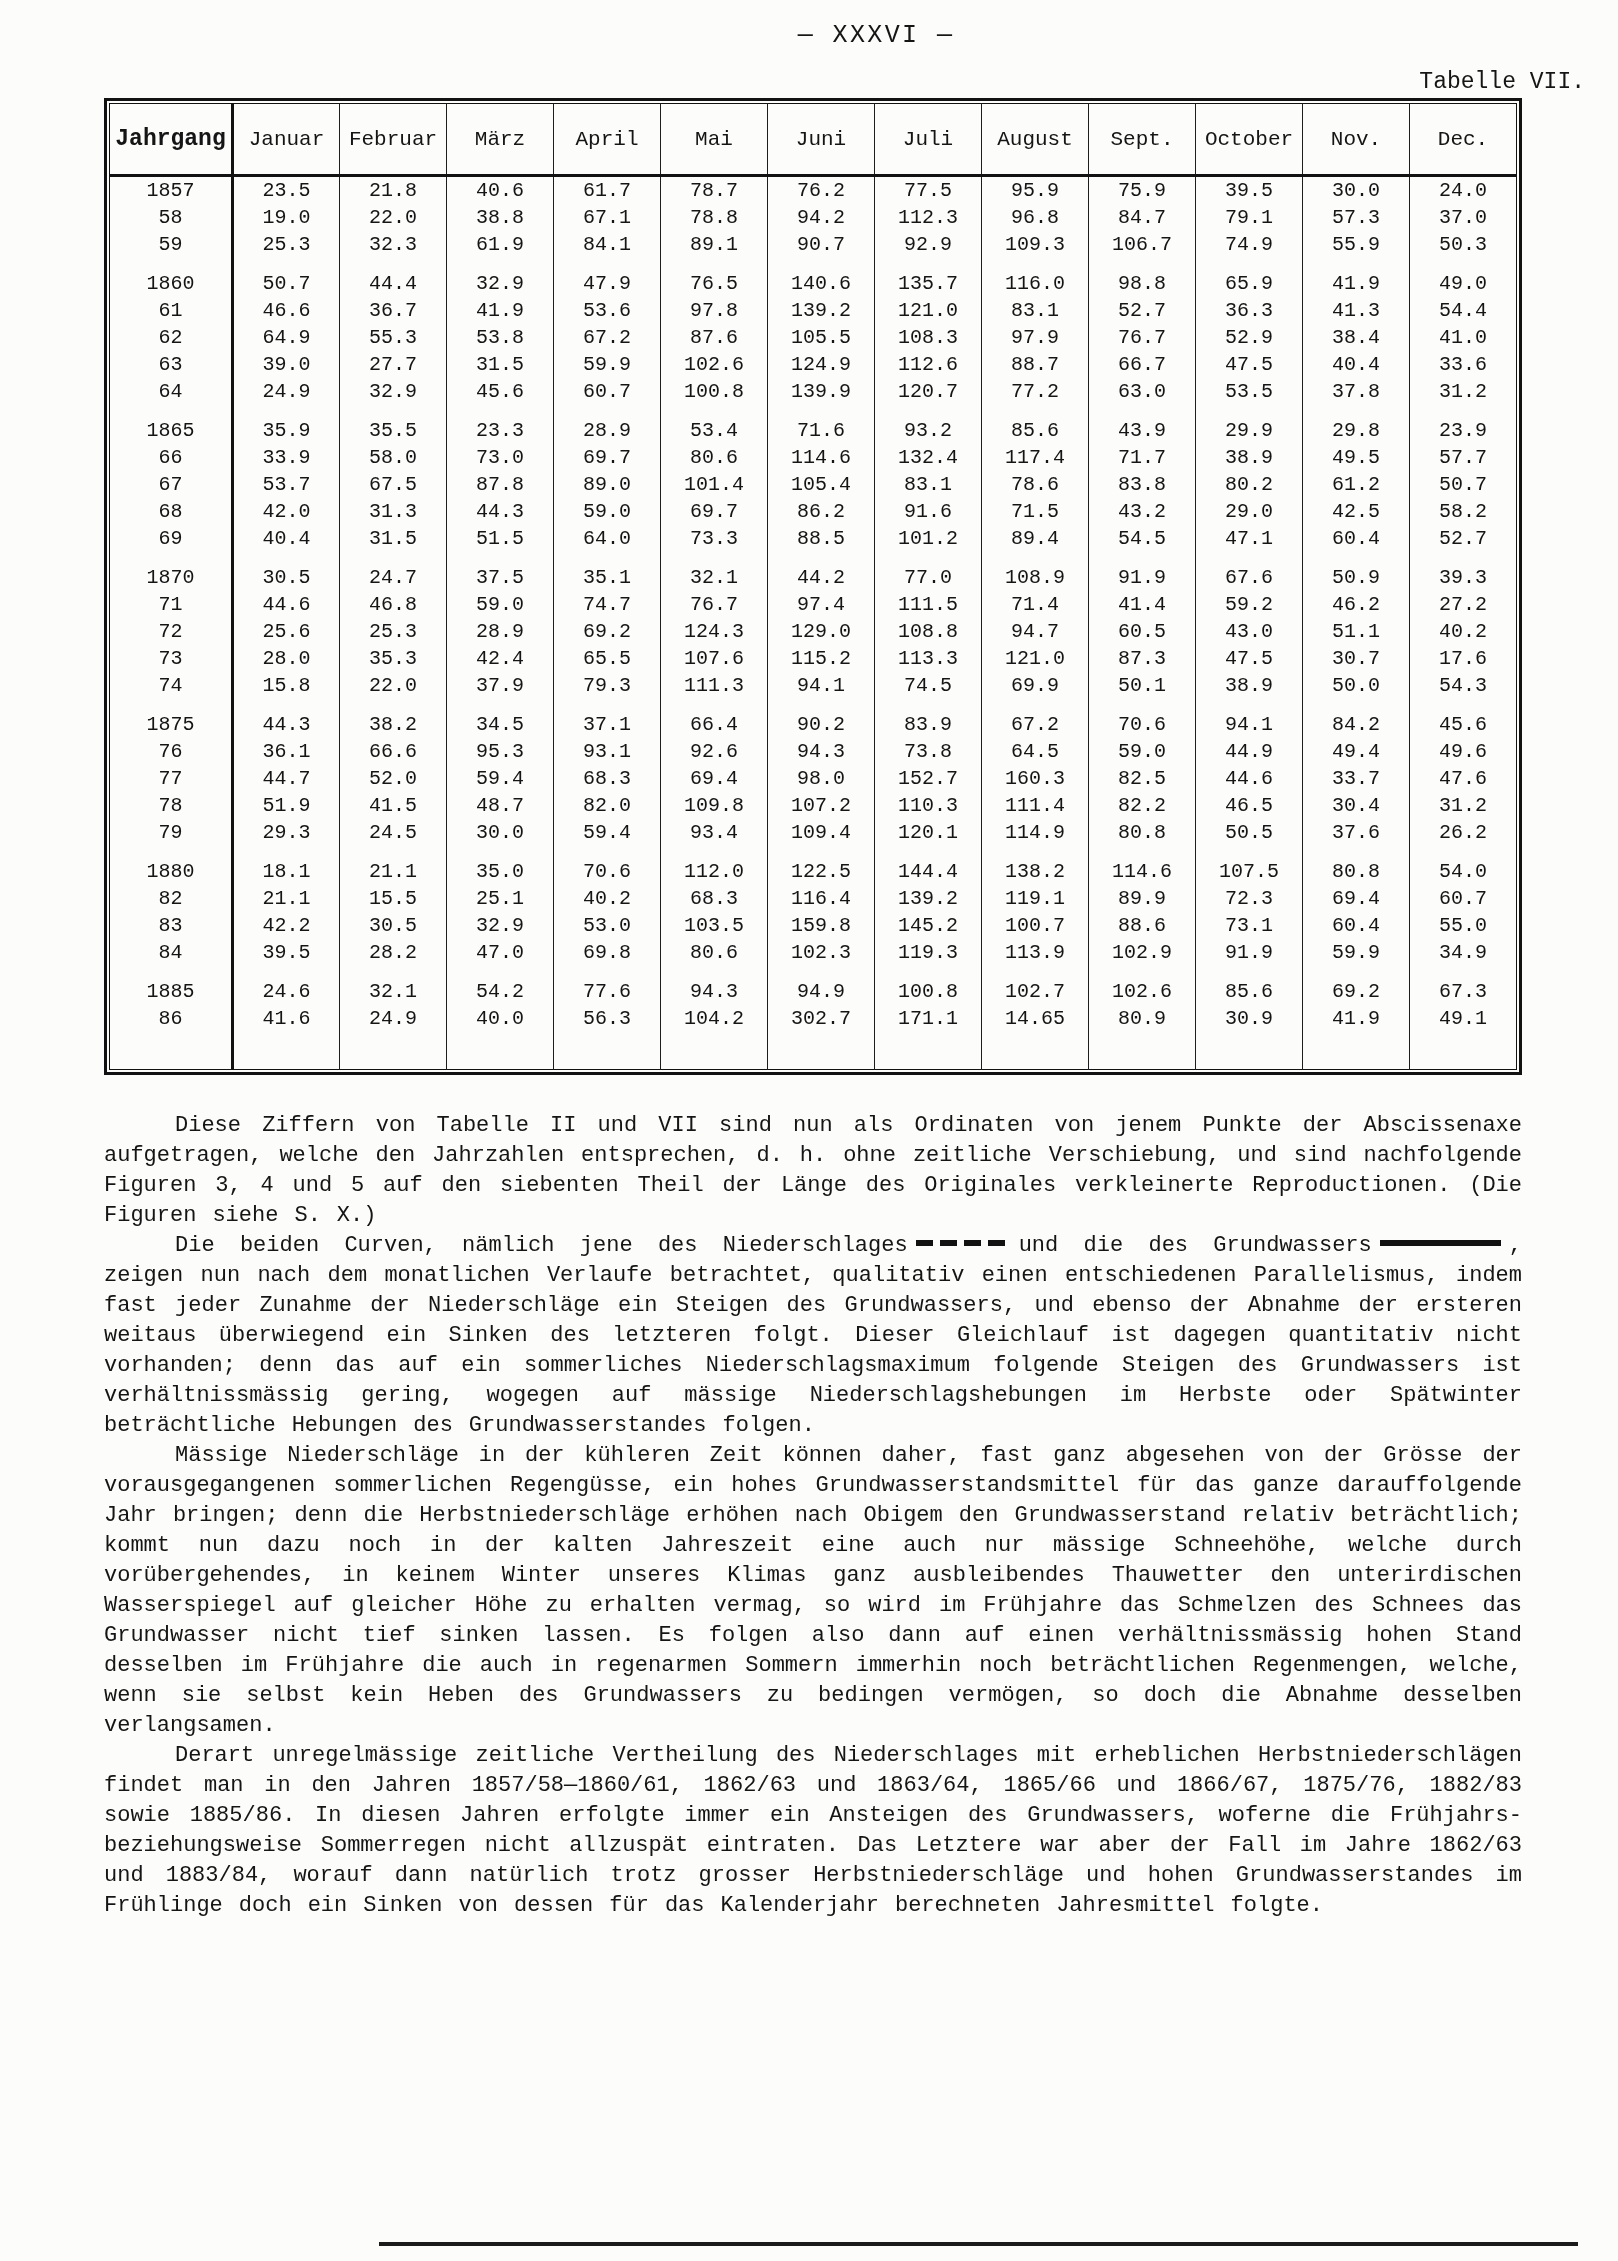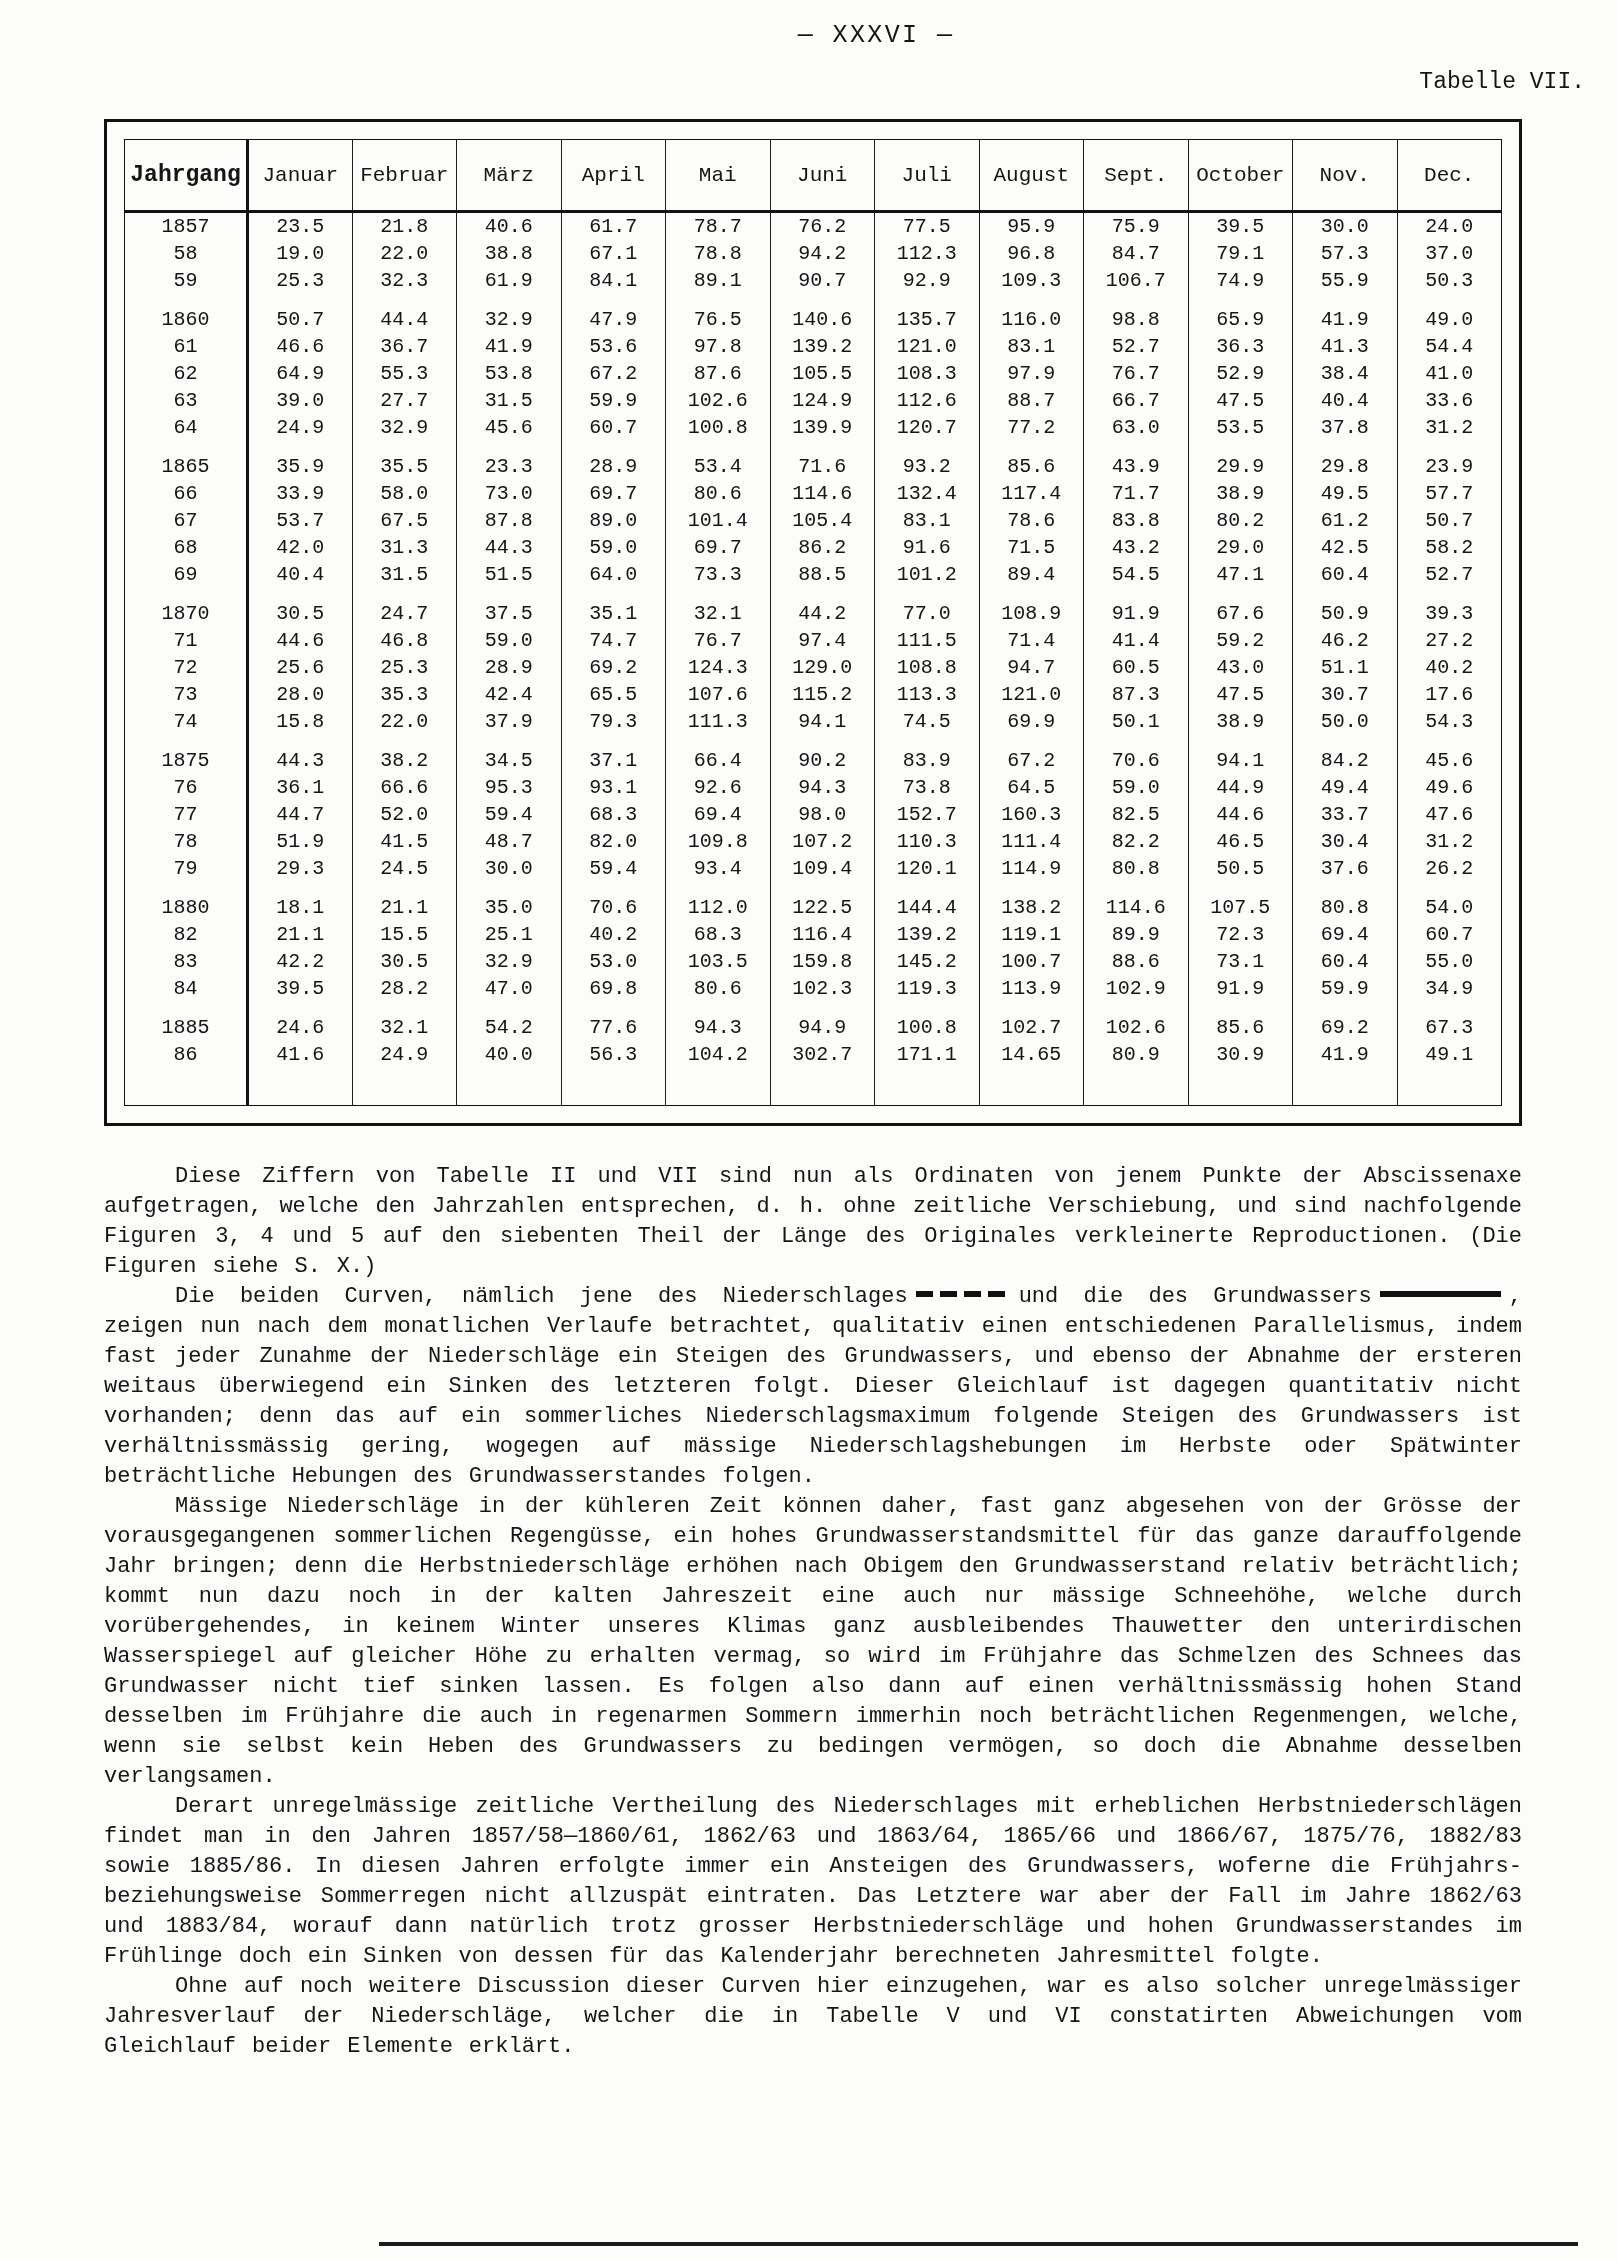--- a/index.html
+++ b/index.html
@@ -14,23 +14,23 @@
   .content { position:absolute; left:104px; top:21px; width:1418px;font-family:Liberation Mono, monospace; }
   .page-num {
     text-align:center; font-size:25px; letter-spacing:2.4px;
     transform:translateX(63px);
   }
   .tbl-title {
     text-align:right; font-size:23px; margin-top:19.4px;
     transform:translateX(63px);
   }
   .frame {
-    margin-top:24px;
+    margin-top:3px;
     border:3.2px solid #121212;
-    padding:17px;
+    padding:2px;
   }
   table.data {
     width:100%;
     border-collapse:collapse;
     border:1.6px solid #121212;
     table-layout:fixed;
   }
   table.data th, table.data td {
     padding:0;
     text-align:center;
@@ -651,19 +651,18 @@
           </tr>
         </tbody>
     </table>
   </div>
 
   <div class="body-text">
     <p class="para">Diese Ziffern von Tabelle II und VII sind nun als Ordinaten von jenem Punkte der Abscissenaxe aufgetragen, welche den Jahrzahlen entsprechen, d. h. ohne zeitliche Verschiebung, und sind nachfolgende Figuren 3, 4 und 5 auf den siebenten Theil der Länge des Originales verkleinerte Reproductionen. (Die Figuren siehe S. X.)</p>
     <p class="para"><span>Die beiden Curven, nämlich jene des Niederschlages</span><span class="line-sample dash"></span><span>und die des Grundwassers</span><span class="line-sample solid"></span><span>, zeigen nun nach dem monatlichen Verlaufe betrachtet, qualitativ einen entschiedenen Parallelismus, indem fast jeder Zunahme der Niederschläge ein Steigen des Grundwassers, und ebenso der Abnahme der ersteren weitaus überwiegend ein Sinken des letzteren folgt. Dieser Gleichlauf ist dagegen quantitativ nicht vorhanden; denn das auf ein sommerliches Niederschlagsmaximum folgende Steigen des Grundwassers ist verhältnissmässig gering, wogegen auf mässige Niederschlagshebungen im Herbste oder Spätwinter beträchtliche Hebungen des Grundwasserstandes folgen.</span></p>
     <p class="para">Mässige Niederschläge in der kühleren Zeit können daher, fast ganz abgesehen von der Grösse der vorausgegangenen sommerlichen Regengüsse, ein hohes Grundwasserstandsmittel für das ganze darauffolgende Jahr bringen; denn die Herbstniederschläge erhöhen nach Obigem den Grundwasserstand relativ beträchtlich; kommt nun dazu noch in der kalten Jahreszeit eine auch nur mässige Schneehöhe, welche durch vorübergehendes, in keinem Winter unseres Klimas ganz ausbleibendes Thauwetter den unterirdischen Wasserspiegel auf gleicher Höhe zu erhalten vermag, so wird im Frühjahre das Schmelzen des Schnees das Grundwasser nicht tief sinken lassen. Es folgen also dann auf einen verhältnissmässig hohen Stand desselben im Frühjahre die auch in regenarmen Sommern immerhin noch beträchtlichen Regenmengen, welche, wenn sie selbst kein Heben des Grundwassers zu bedingen vermögen, so doch die Abnahme desselben verlangsamen.</p>
     <p class="para">Derart unregelmässige zeitliche Vertheilung des Niederschlages mit erheblichen Herbstniederschlägen findet man in den Jahren 1857/58—1860/61, 1862/63 und 1863/64, 1865/66 und 1866/67, 1875/76, 1882/83 sowie 1885/86. In diesen Jahren erfolgte immer ein Ansteigen des Grundwassers, woferne die Frühjahrs- beziehungsweise Sommerregen nicht allzuspät eintraten. Das Letztere war aber der Fall im Jahre 1862/63 und 1883/84, worauf dann natürlich trotz grosser Herbstniederschläge und hohen Grundwasserstandes im Frühlinge doch ein Sinken von dessen für das Kalenderjahr berechneten Jahresmittel folgte.</p>
-    <p class="para">Ohne auf noch weitere Discussion dieser Curven hier einzugehen, war es also solcher unregelmässiger Jahresverlauf der Niederschläge, welcher die in Tabelle V und VI constatirten Abweichungen vom Gleichlauf beider Elemente erklärt.</p>
   </div>
 
 </div>
 
 <div class="scan-line"></div>
 
 
 </body></html>

